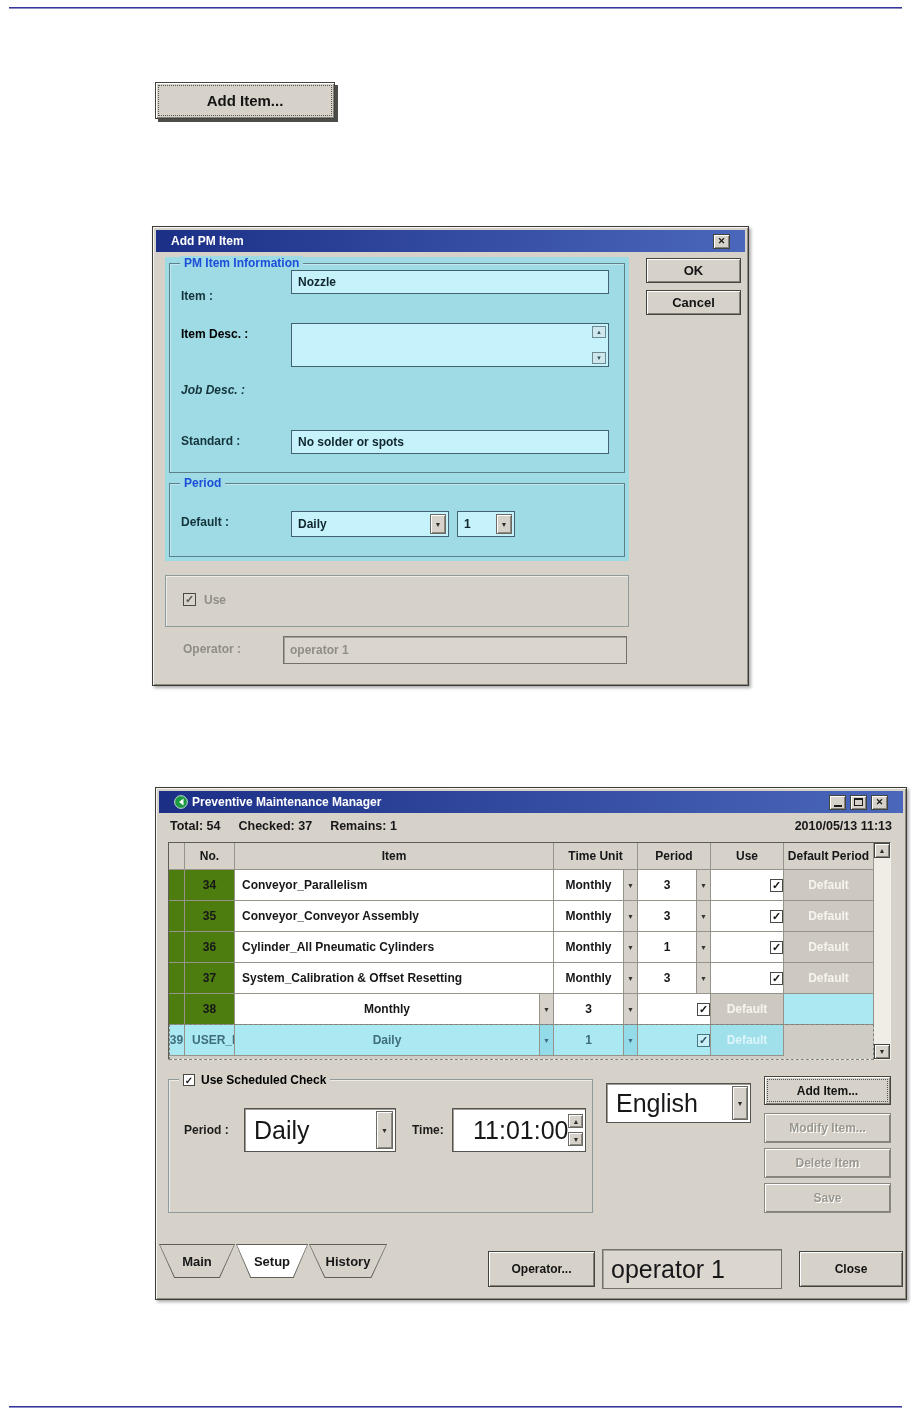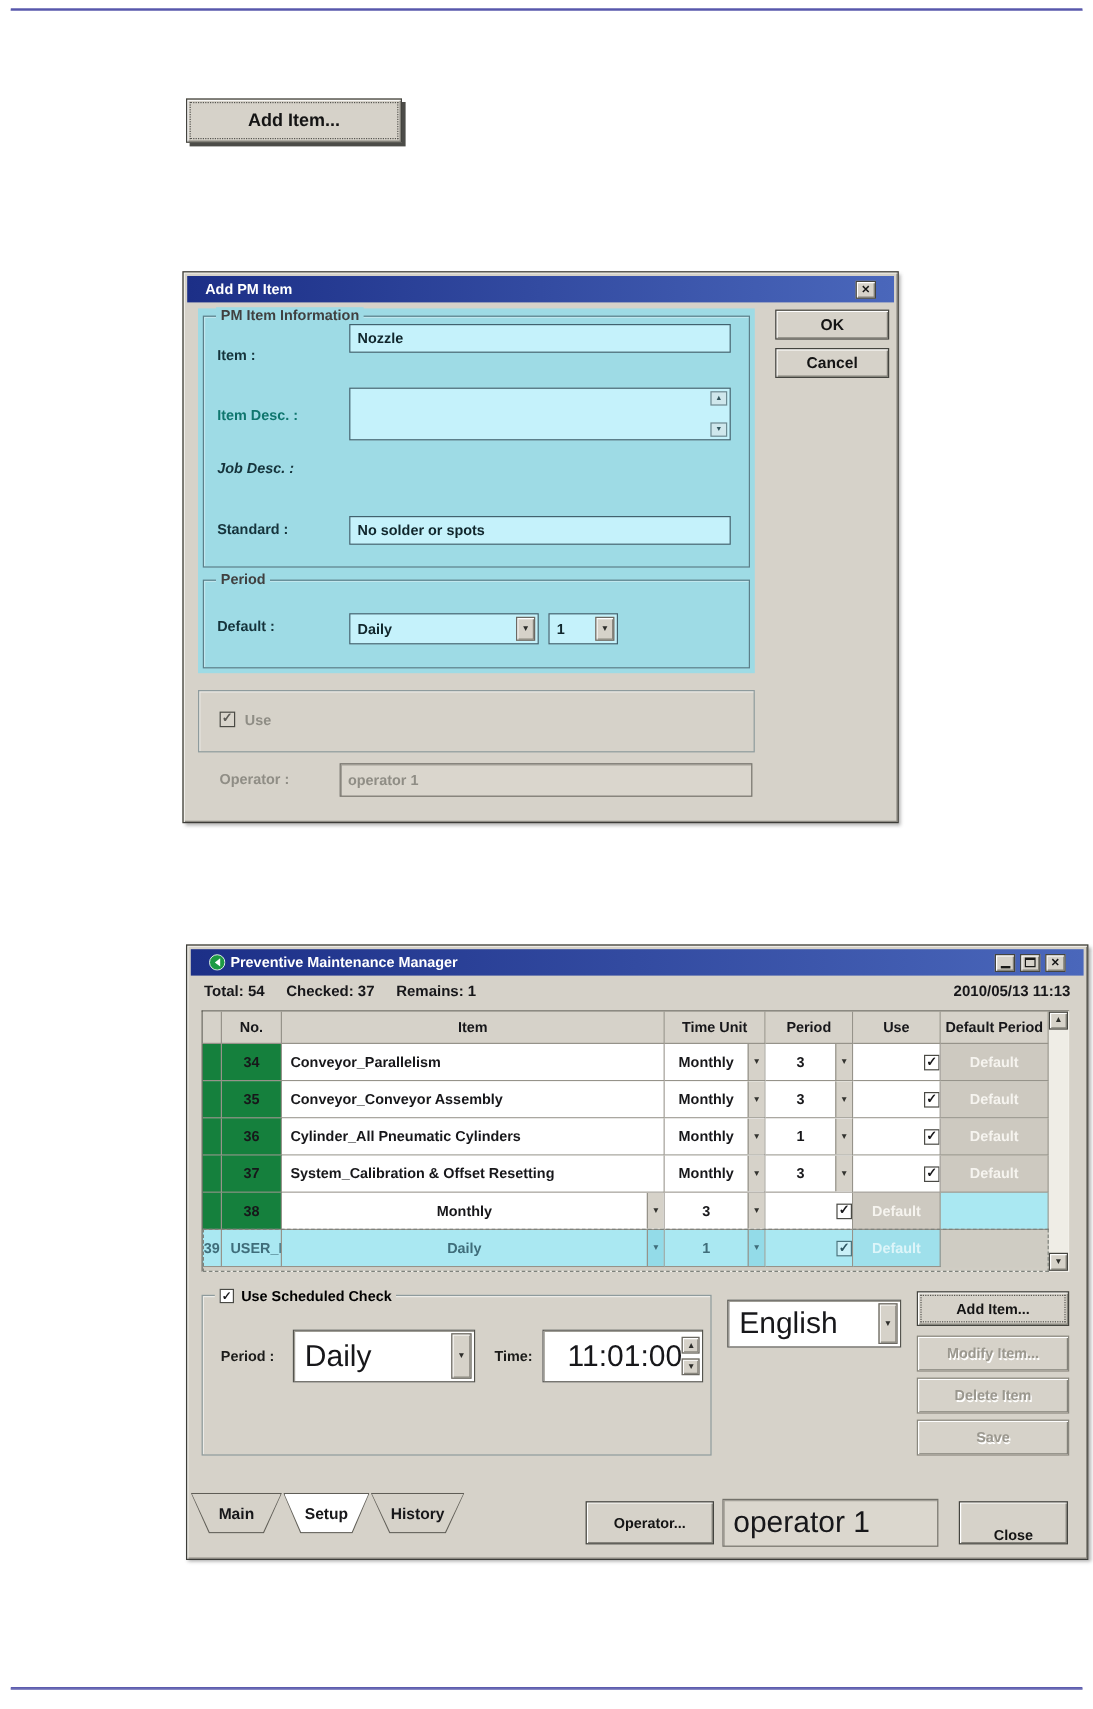--- a/index.html
+++ b/index.html
@@ -41,38 +41,38 @@
   .checkbox.gray { background:#d9d5cc; color:#5c5b56; }
   .arrowbtn { background:#d6d2c9; border:1px solid #6b6963;
               box-shadow: inset 1px 1px 0 #fff, inset -1px -1px 0 #8a887f;
               display:flex; align-items:center; justify-content:center;
               font-size:7px; color:#2d2d2a; }
   .scrollglyph { font-size:7px; color:#2d2d2a; }
 
   
   .cyanpanel { position:absolute; background:#9edbe5; }
   .cyan-group { position:absolute; border:1px solid #5c7f89; box-shadow: inset 1px 1px 0 rgba(255,255,255,.35); }
-  .cyan-legend { background:#9edbe5; color:#404040; }
+  .cyan-legend { background:#9edbe5; color:#1d4ed8; }
   .ta-scroll { position:absolute; right:2px; width:14px; height:12px; background:#cfe7ec;
                border:1px solid #6b8b93; display:flex; align-items:center; justify-content:center;
                font-size:6px; color:#33565e; }
   .combo-arrow { position:absolute; right:2px; top:2px; bottom:2px; width:16px; }
 
   
   .tbl { position:absolute; left:12px; top:54px; width:723px; height:218px;
          background:#cfccc3; border-top:1px solid #5f5d56; border-left:1px solid #5f5d56;
          border-right:1px solid #f2f0ea; border-bottom:1px solid #f2f0ea; }
   .grid { position:absolute; left:0; top:0; width:705px; height:216px;
           display:grid; grid-template-columns:16px 50px 319px 84px 73px 73px 90px;
           grid-template-rows:27px repeat(6,31px) 3px; }
   .c { border-right:1px solid #96938a; border-bottom:1px solid #96938a;
        display:flex; align-items:center; justify-content:center;
        font-weight:bold; font-size:12px; color:#17171a; overflow:hidden; }
   .c.hd { background:#d6d2c9; }
-  .c.gray { background:#15803d; }
+  .c.gray { background:#4d7c0f; }
   .c.white { background:#ffffff;justify-content:flex-end; }
   .c.left { justify-content:flex-start; padding-left:7px; }
   .c.defcell { background:#cdc9c0; color:#f6f4ef; }
   .strip { width:14px; align-self:stretch; background:#d6d2c9; border-left:1px solid #96938a;
            display:flex; align-items:center; justify-content:center; font-size:7px; color:#33332f; }
   .flexfill { flex:1; display:flex; align-items:center; justify-content:center; }
   .hl { background:#aae8f2 !important; color:#3f6d7a !important; }
   .hl .strip { background:#93dbe8; color:#3f6d7a; }
   .hl.defcell { background:#9fe0eb !important; color:#ddf5f9 !important; }
   .hl .checkbox { background:#c9f0f7; border-color:#4a7680; color:#2e5662; }
@@ -115,21 +115,21 @@
 
     <div class="cyan-group" style="left:16px; top:36px; width:456px; height:210px;">
       <span class="legend cyan-legend">PM Item Information</span>
     </div>
 
     <span class="lbl" style="left:28px; top:62px; color:#15333b;">Item :</span>
     <div class="cyanfield" style="left:138px; top:43px; width:318px; height:24px;">
       <span>Nozzle</span>
     </div>
 
-    <span class="lbl" style="left:28px; top:112px; color:#0f766e;">Item Desc. :</span>
+    <span class="lbl" style="left:28px; top:100px; color:#000000;">Item Desc. :</span>
     <div class="cyanfield" style="left:138px; top:96px; width:318px; height:44px; align-items:flex-start; padding-top:3px;">
       <span></span>
       <div class="ta-scroll" style="top:2px;">
           <span>▲</span>
         </div>
       <div class="ta-scroll" style="bottom:2px;">
           <span>▼</span>
         </div>
     </div>
 
@@ -401,18 +401,18 @@
           <span>History</span>
         </div>
     </div>
 
     <div class="btn" style="position:absolute; left:332px; top:463px; width:107px; height:36px;">
       <span>Operator...</span>
     </div>
     <div style="position:absolute; left:446px; top:461px; width:180px; height:40px; background:#dbd7ce; border:1px solid #73716a; box-shadow: inset 1px 1px 0 #a3a098; display:flex; align-items:center;">
       <span class="bigtext" style="padding-left:8px;">operator 1</span>
     </div>
-    <div class="btn" style="position:absolute; left:643px; top:463px; width:91px; height:36px;align-items:flex-end;">
+    <div class="btn" style="position:absolute; left:643px; top:463px; width:104px; height:36px;">
       <span>Close</span>
     </div>
   </div>
 
 </div>
 
 </body></html>

